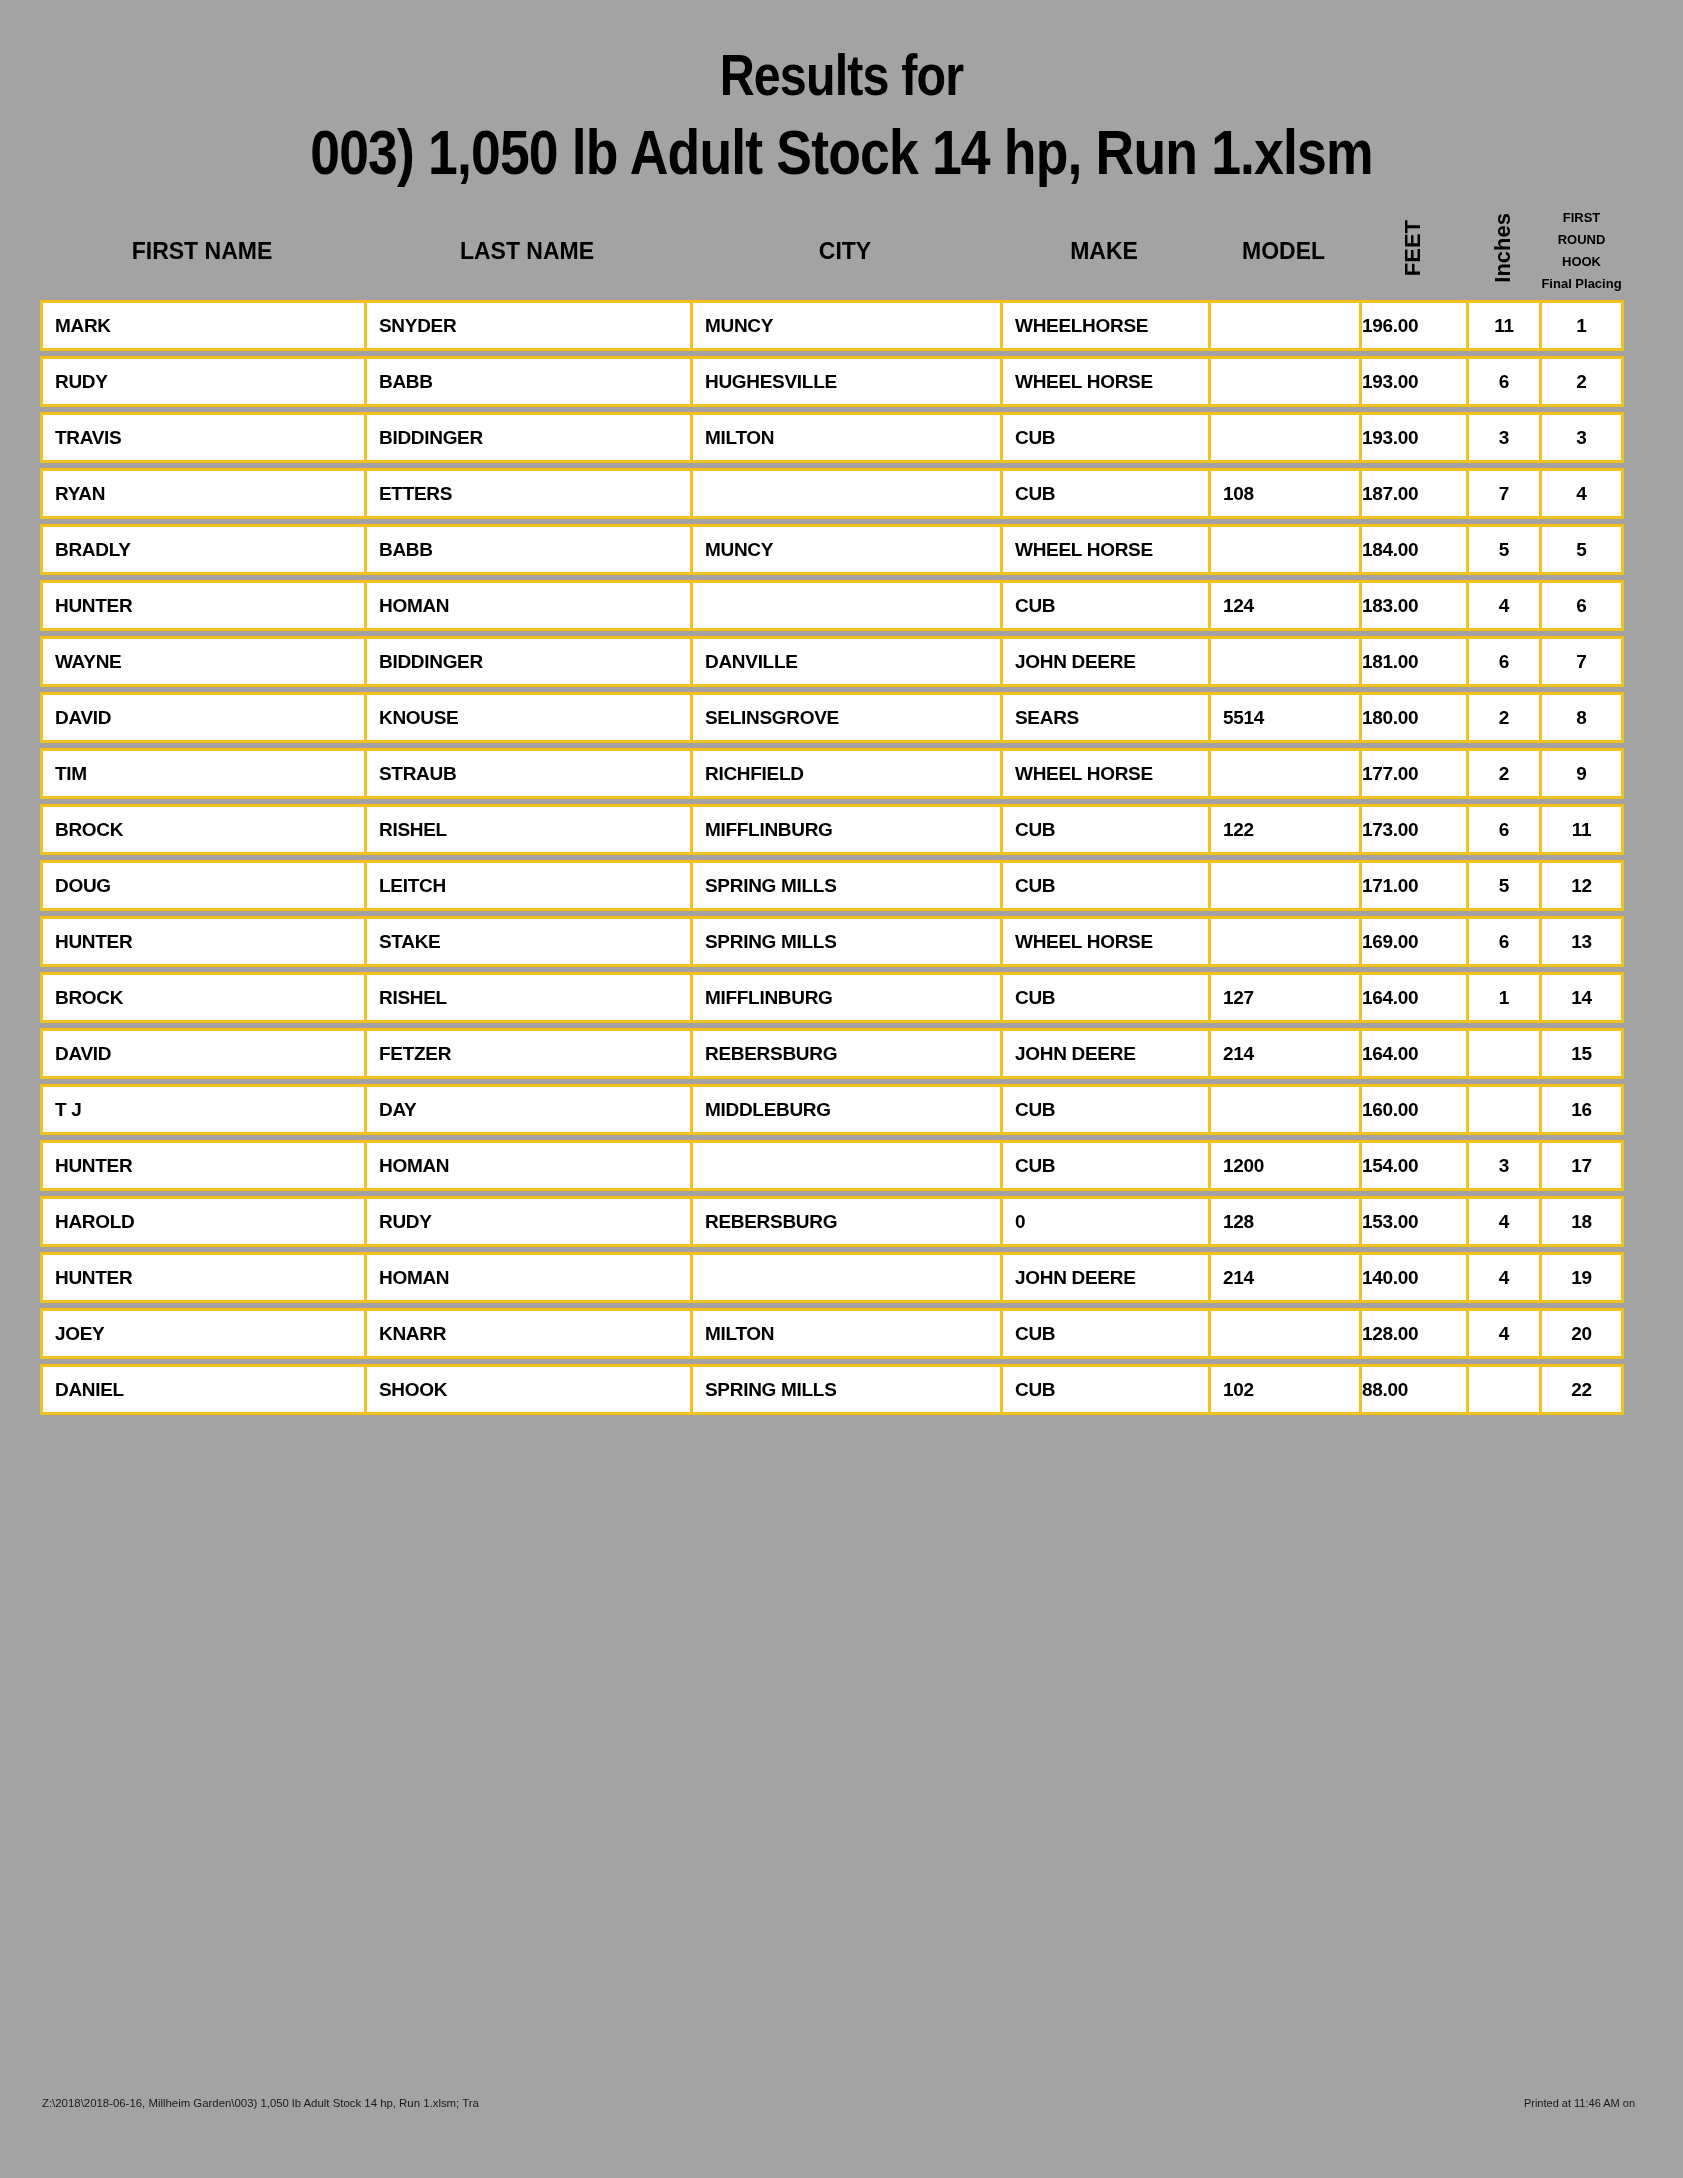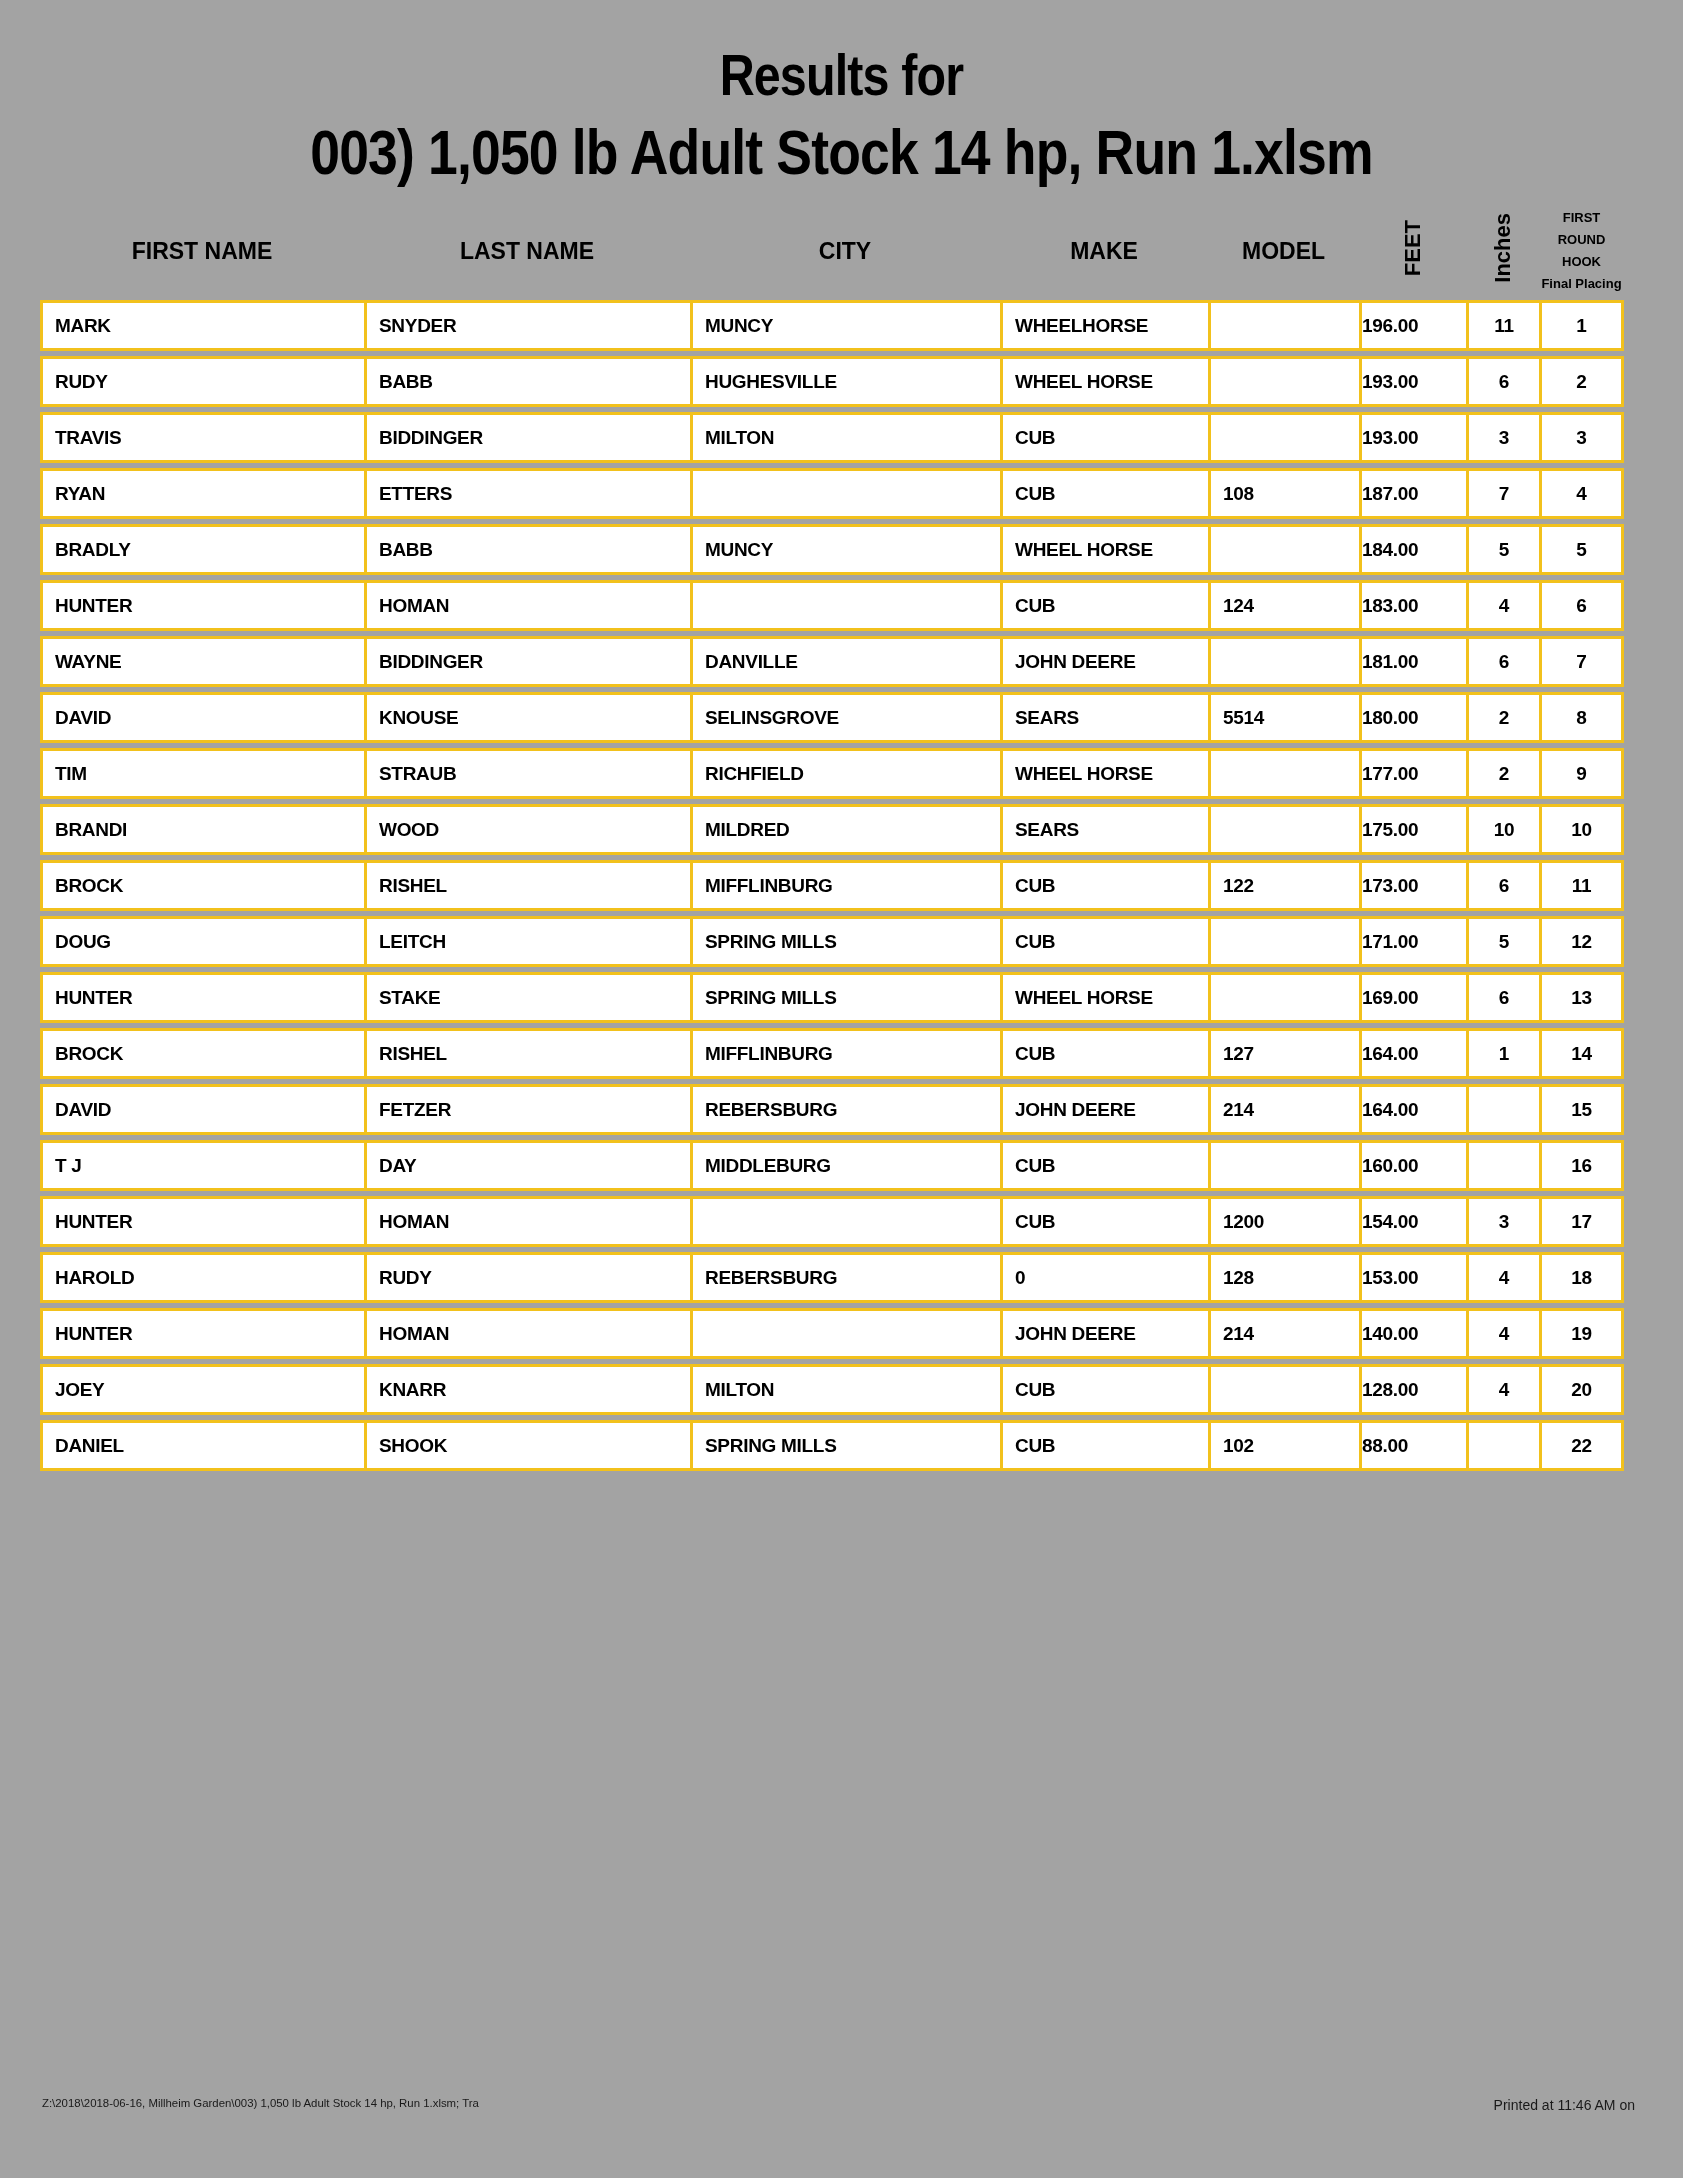--- a/index.html
+++ b/index.html
@@ -79,21 +79,21 @@
     position: absolute;
     left: 42px;
     top: 2097px;
     font-size: 11.4px;
     color: #1a1a1a;
   }
   .footer-right {
     position: absolute;
     right: 48px;
     top: 2097px;
-    font-size: 14px;
+    font-size: 11px;
     color: #1a1a1a;
   }
 </style>
 </head>
 <body>
 
 <div class="page">
 
   <div class="title1">Results for</div>
   <div class="title2">003) 1,050 lb Adult Stock 14 hp, Run 1.xlsm</div>
@@ -220,30 +220,20 @@
       <td>TIM</td>
       <td>STRAUB</td>
       <td>RICHFIELD</td>
       <td>WHEEL HORSE</td>
       <td></td>
       <td class="num-right">177.00</td>
       <td class="num-center">2</td>
       <td class="num-center">9</td>
     </tr>
 
-    <tr>
-      <td>BRANDI</td>
-      <td>WOOD</td>
-      <td>MILDRED</td>
-      <td>SEARS</td>
-      <td></td>
-      <td class="num-right">175.00</td>
-      <td class="num-center">10</td>
-      <td class="num-center">10</td>
-    </tr>
 
     <tr>
       <td>BROCK</td>
       <td>RISHEL</td>
       <td>MIFFLINBURG</td>
       <td>CUB</td>
       <td>122</td>
       <td class="num-right">173.00</td>
       <td class="num-center">6</td>
       <td class="num-center">11</td>

